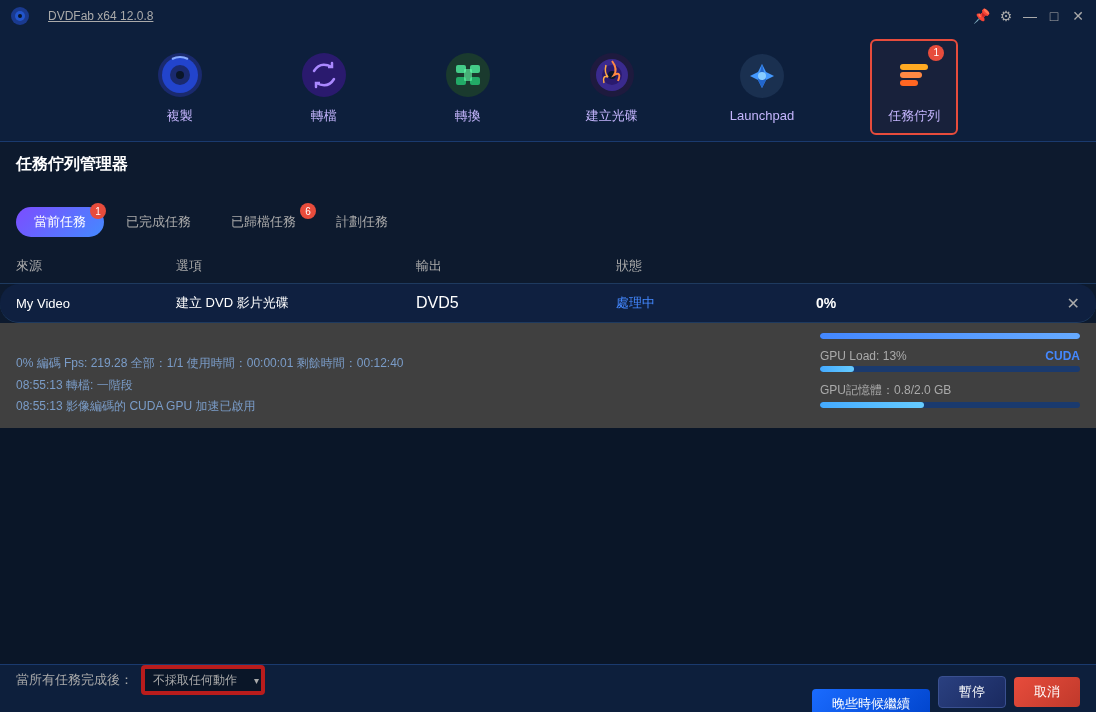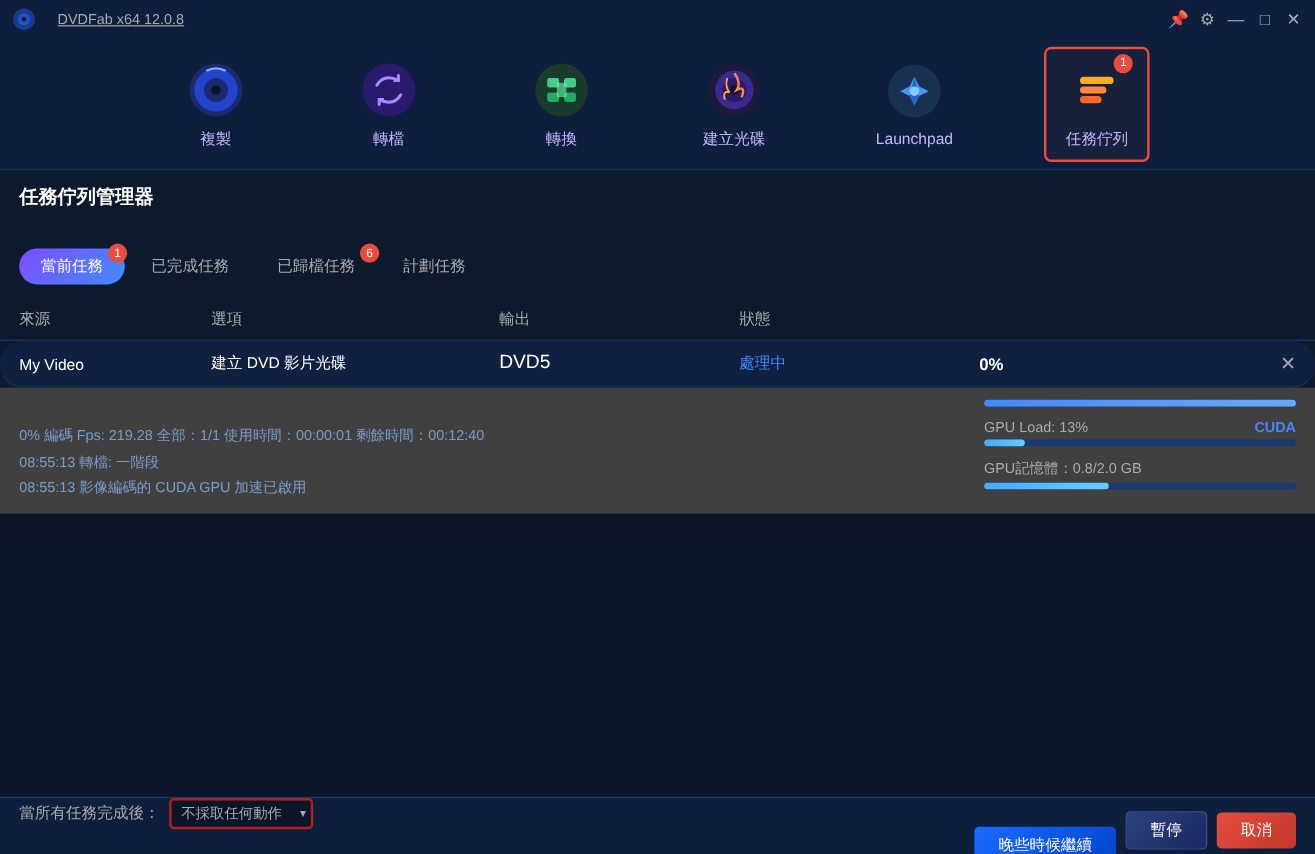--- a/index.html
+++ b/index.html
@@ -247,21 +247,21 @@
       font-size: 13px;
       color: #aaa;
     }
     .bottom-right {
       display: flex;
       align-items: center;
       gap: 8px;
     }
     .bottom-select {
       background: #0a1628;
-      border: 2px solid #b91c1c;
+      border: 4px solid #b91c1c;
       color: #aaa;
       padding: 4px 24px 4px 8px;
       border-radius: 4px;
       font-size: 12px;
       appearance: none;
       cursor: pointer;
       position: relative;
     }
     .select-wrapper {
       position: relative;

